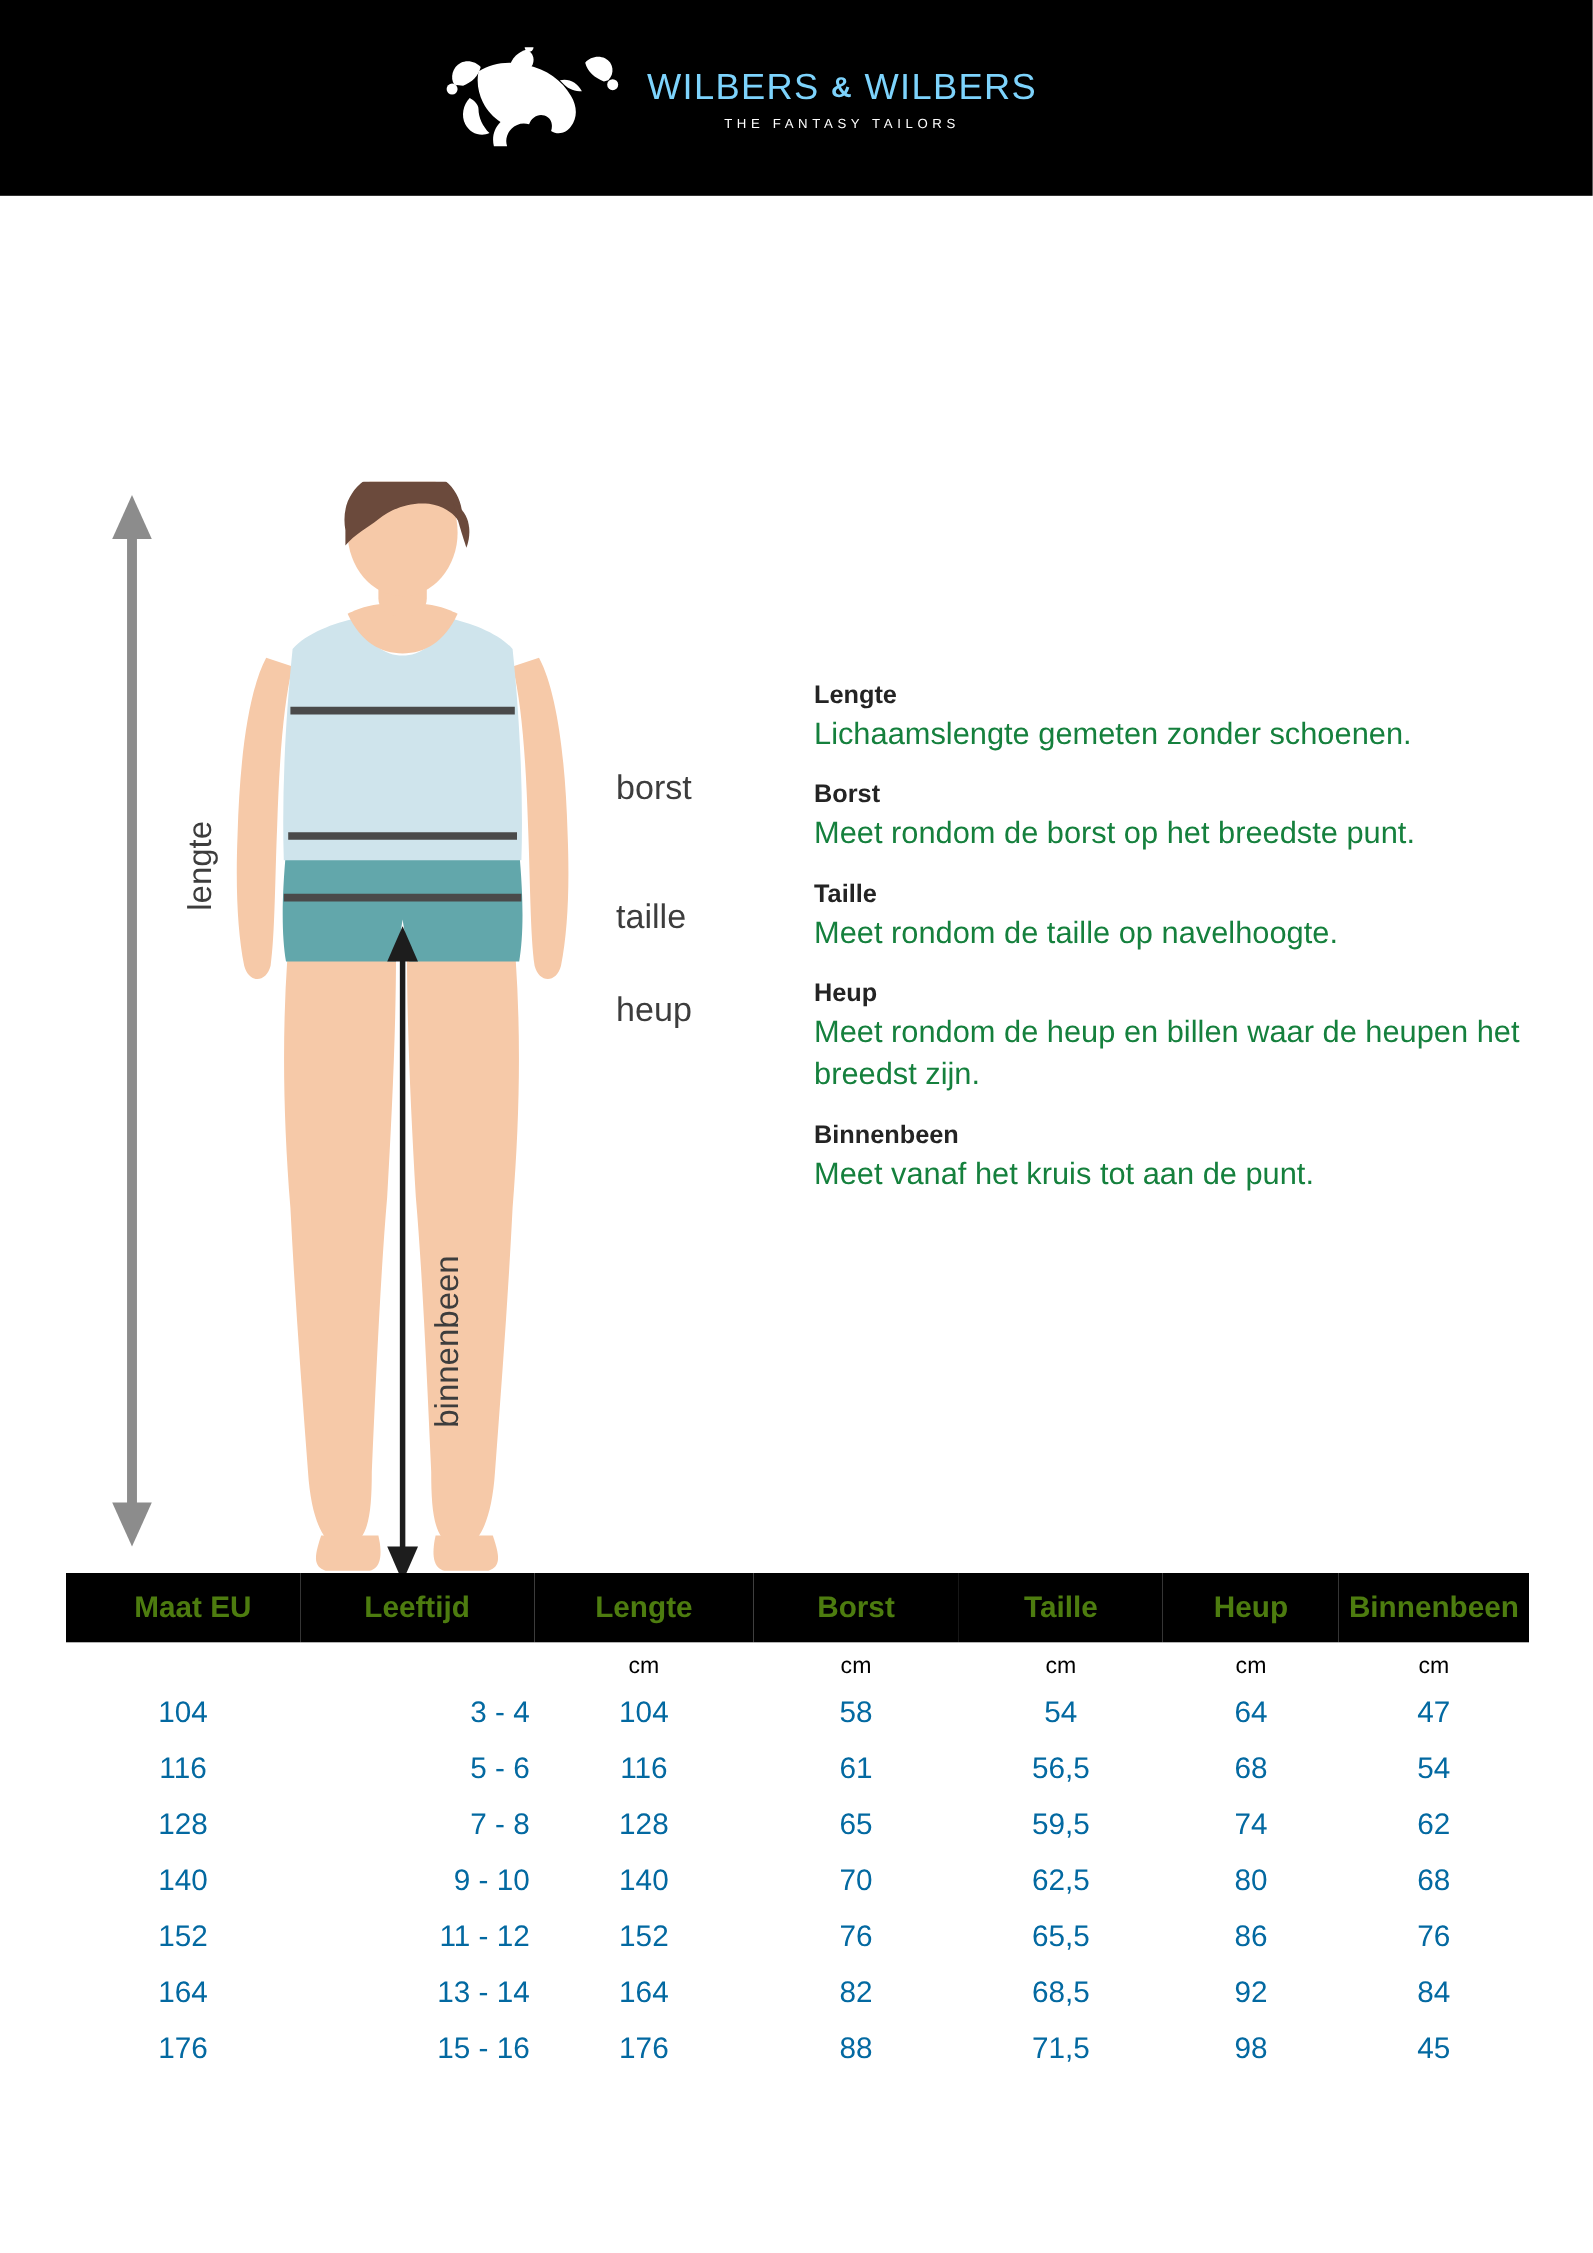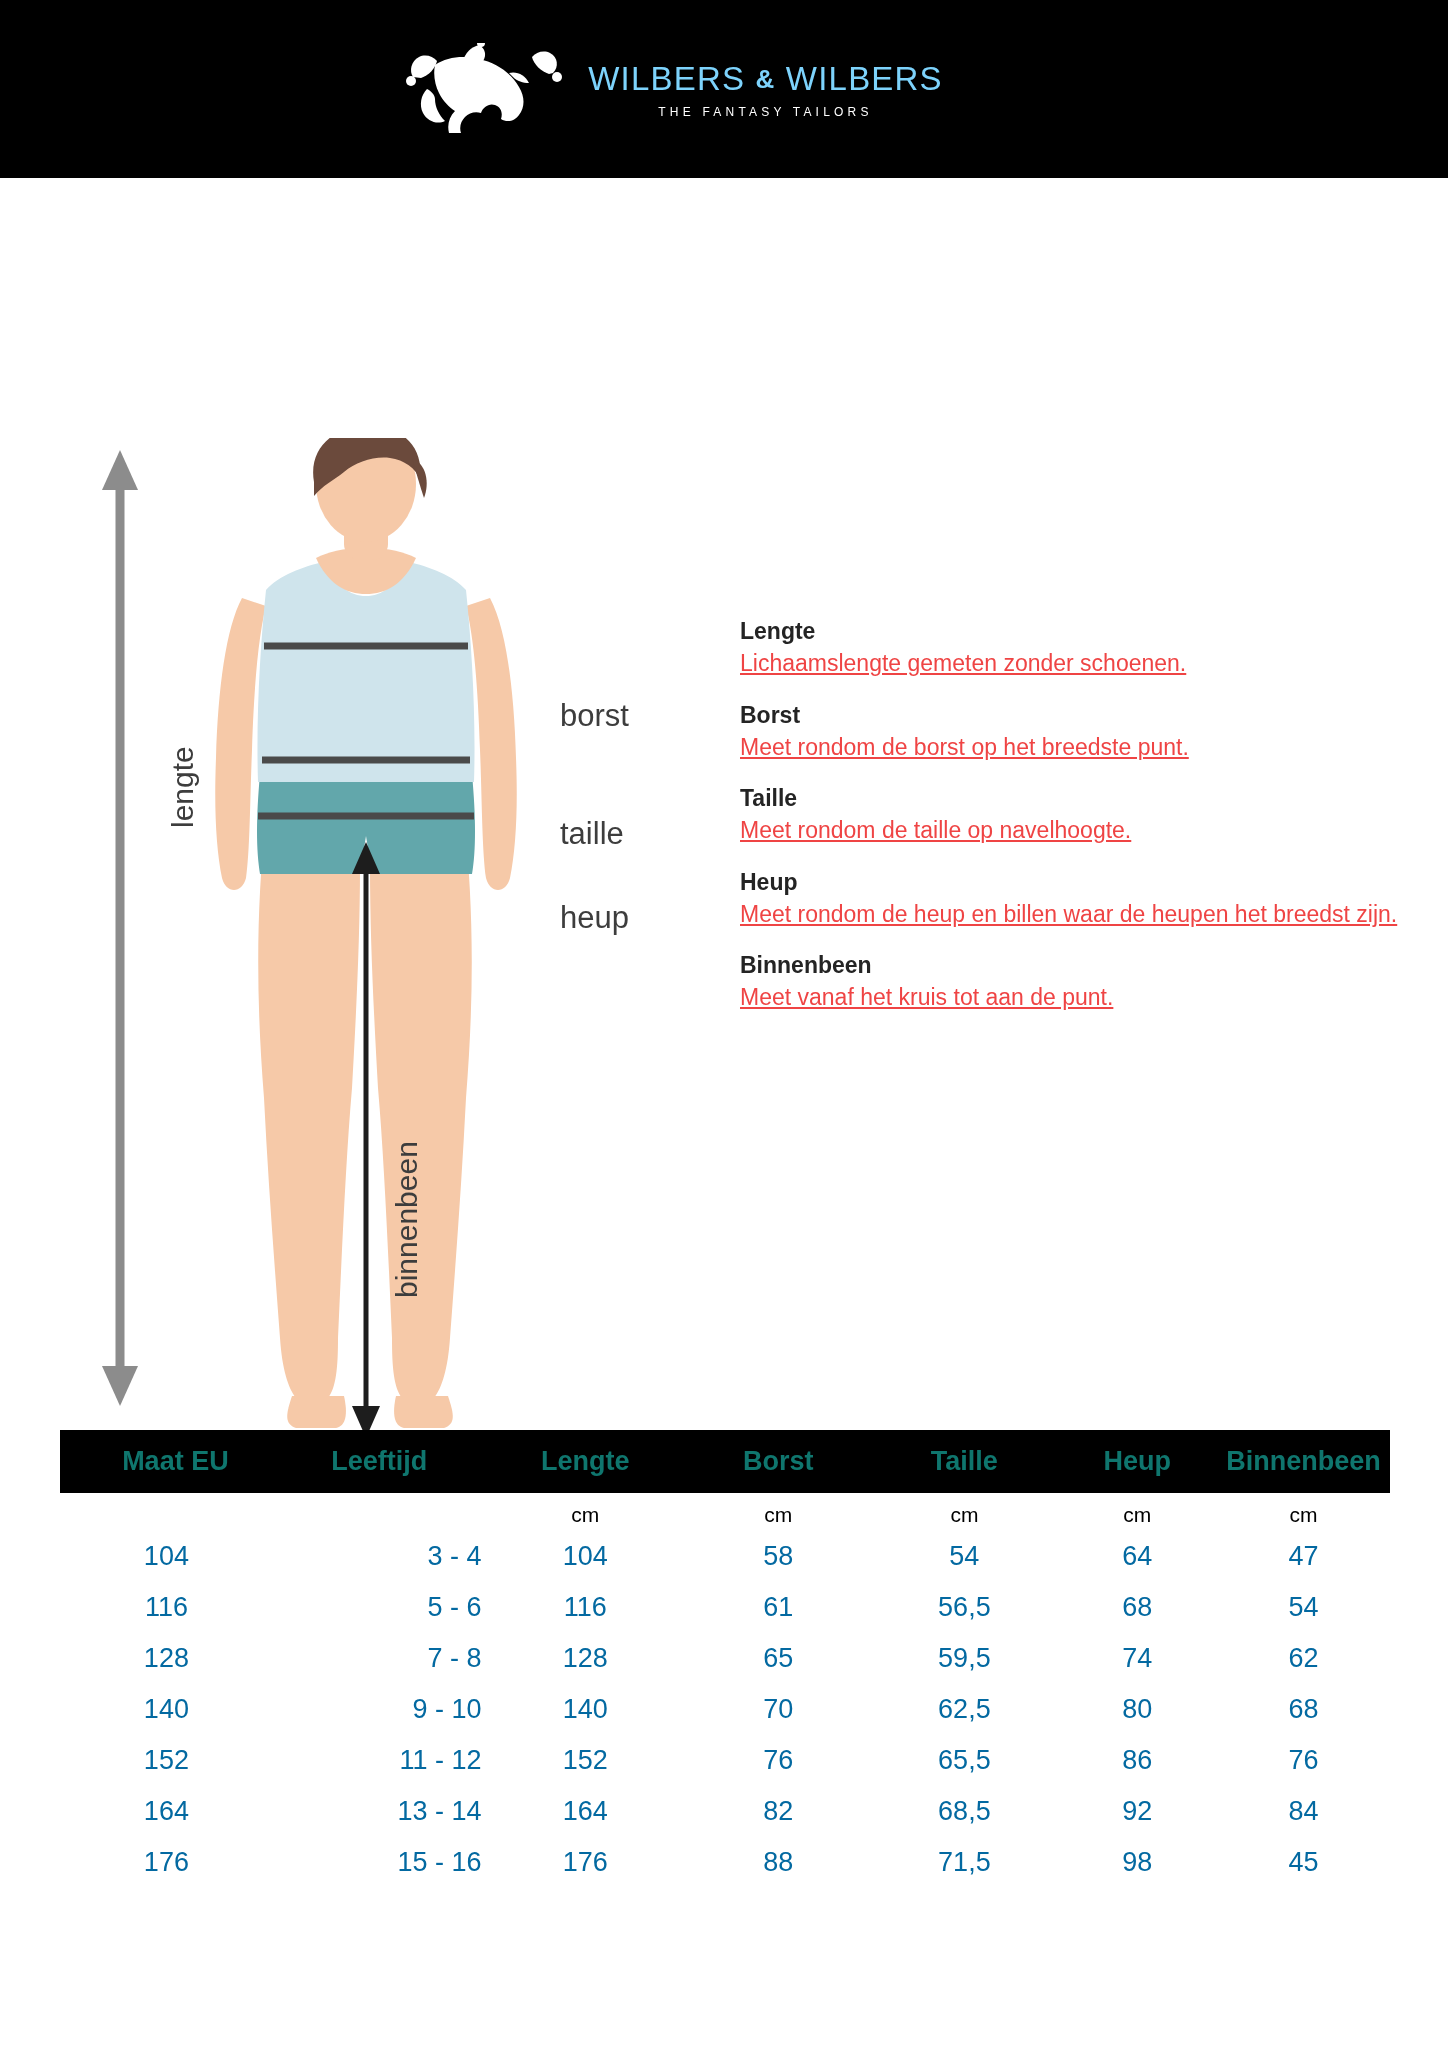--- a/index.html
+++ b/index.html
@@ -91,41 +91,40 @@
     width: 660px;
   }
   .desc-block { margin-bottom: 22px; }
   .desc-title {
     font-size: 23px;
     font-weight: 700;
     color: #242424;
     margin-bottom: 3px;
   }
   .desc-body {
-    font-size: 23px;
+    font-size: 28px;
     line-height: 1.37;
-    color: #ef4444;
-    text-decoration: underline;
+    color: #15803d;
   }
 
   
   .table-wrap {
     position: absolute;
     left: 60px;
     top: 1430px;
     width: 1330px;
   }
   table {
     width: 100%;
     border-collapse: collapse;
     font-size: 26px;
   }
   thead th {
     background: #000000;
-    color: #0f766e;
+    color: #4d7c0f;
     font-weight: 700;
     font-size: 27px;
     padding: 16px 4px;
     text-align: center;
     white-space: nowrap;
   }
   thead th:first-child { padding-left: 22px; text-align: center; }
   .unit-row td {
     text-align: center;
     font-size: 21px;

